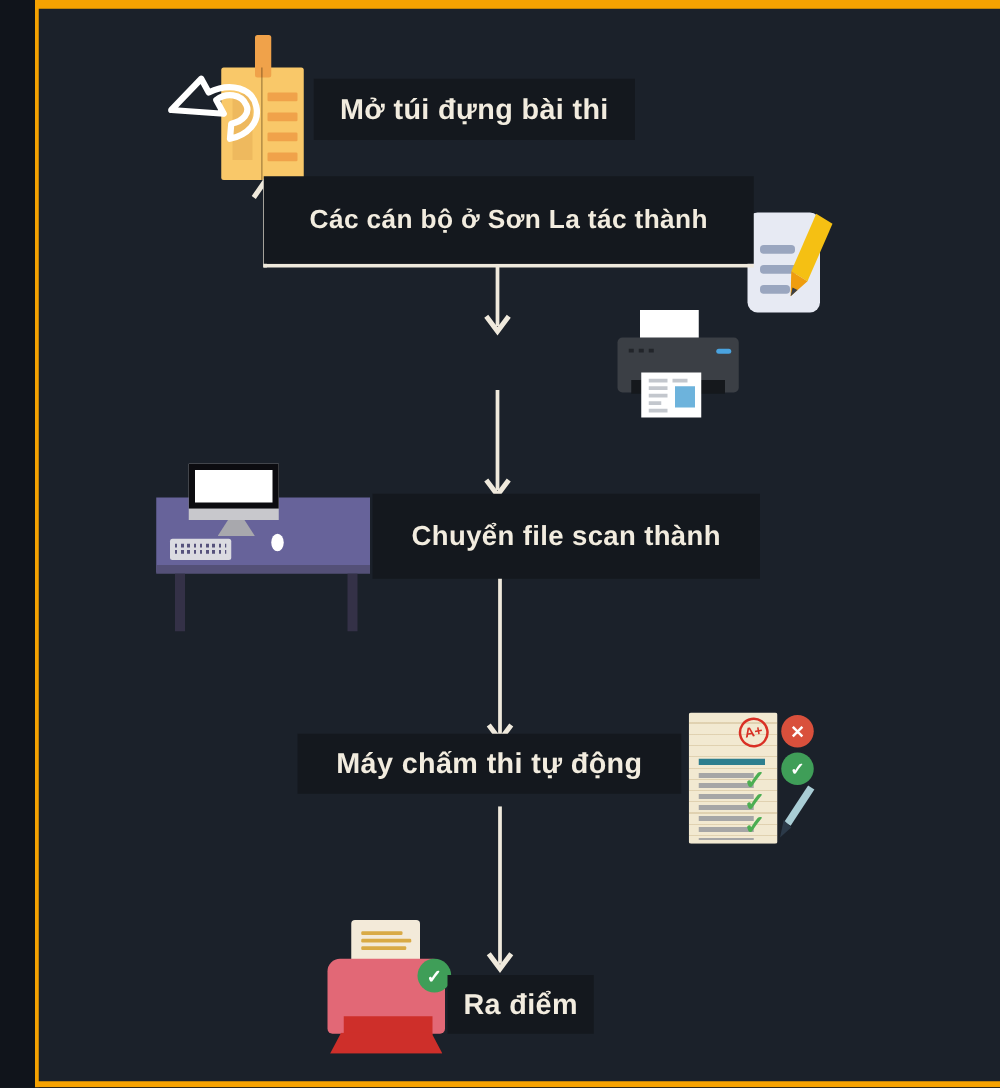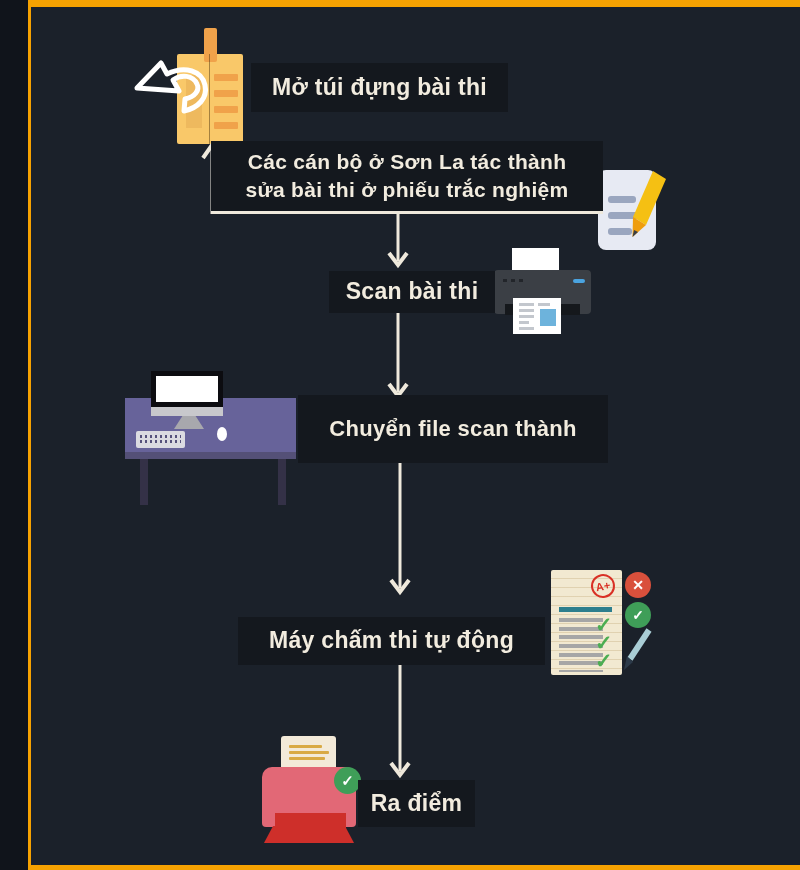--- a/index.html
+++ b/index.html
@@ -110,44 +110,40 @@
     <span>Mở túi đựng bài thi</span>
   </div>
 
   <svg class="flow-svg" style="left:170px;top:140px;" width="28" height="76" viewBox="0 0 28 76">
     <line x1="14" y1="8" x2="14" y2="74" stroke-width="3"></line>
     <polyline points="5,18 14,5 23,18" stroke-width="4"></polyline>
   </svg>
 
   <div class="lbl" style="left:183px;top:141px;width:392px;height:70px;font-size:21px;">
     <span>Các cán bộ ở Sơn La tác thành</span>
-    <span>sửa bài thi ở phiếu trắc nghiệm</span>
   </div>
   <div class="hline" style="left:183px;top:211px;width:392px;height:3px;"></div>
 
   <div class="abs doc">
     <div class="doc-paper"></div>
     <div class="doc-ln" style="left:10px;top:28px;width:28px;"></div>
     <div class="doc-ln" style="left:10px;top:44px;width:36px;"></div>
     <div class="doc-ln" style="left:10px;top:60px;width:24px;"></div>
     <svg class="doc-pencil" width="70" height="85" viewBox="0 0 70 85">
       <polygon points="55,3 68,11 48,57 35,49" fill="#f5c013"></polygon>
       <polygon points="35,49 48,57 34.5,69" fill="#ef9d0e"></polygon>
       <polygon points="36,62 40,64 34.5,69" fill="#3a3f46"></polygon>
     </svg>
   </div>
 
   <svg class="flow-svg" style="left:356px;top:211px;" width="28" height="58" viewBox="0 0 28 58">
     <line x1="14" y1="0" x2="14" y2="50" stroke-width="3"></line>
     <polyline points="5,42 14,54 23,42" stroke-width="4"></polyline>
   </svg>
 
-  <div class="lbl" style="left:301px;top:271px;width:166px;height:42px;font-size:23px;">
-    <span>Scan bài thi</span>
-  </div>
 
   <div class="abs scanner">
     <div class="sc-paper"></div>
     <div class="sc-body"></div>
     <div class="sc-dot" style="left:9px"></div>
     <div class="sc-dot" style="left:17px"></div>
     <div class="sc-dot" style="left:25px"></div>
     <div class="sc-blue"></div>
     <div class="sc-slot"></div>
     <div class="sc-doc">
@@ -183,21 +179,21 @@
 
   <div class="lbl" style="left:270px;top:395px;width:310px;height:68px;font-size:22px;">
     <span>Chuyển file scan thành</span>
   </div>
 
   <svg class="flow-svg" style="left:358px;top:462px;" width="28" height="134" viewBox="0 0 28 134">
     <line x1="14" y1="0" x2="14" y2="126" stroke-width="3"></line>
     <polyline points="5,118 14,130 23,118" stroke-width="4"></polyline>
   </svg>
 
-  <div class="lbl" style="left:210px;top:617px;width:307px;height:48px;font-size:23px;">
+  <div class="lbl" style="left:210px;top:587px;width:307px;height:48px;font-size:23px;">
     <span>Máy chấm thi tự động</span>
   </div>
 
   <div class="abs graded">
     <div class="gr-paper"></div>
     <div class="gr-mark">A+</div>
     <div class="gr-title"></div>
     <div class="gr-lines"></div>
     <span class="gr-check" style="left:44px;top:44px;">✓</span>
     <span class="gr-check" style="left:44px;top:62px;">✓</span>

